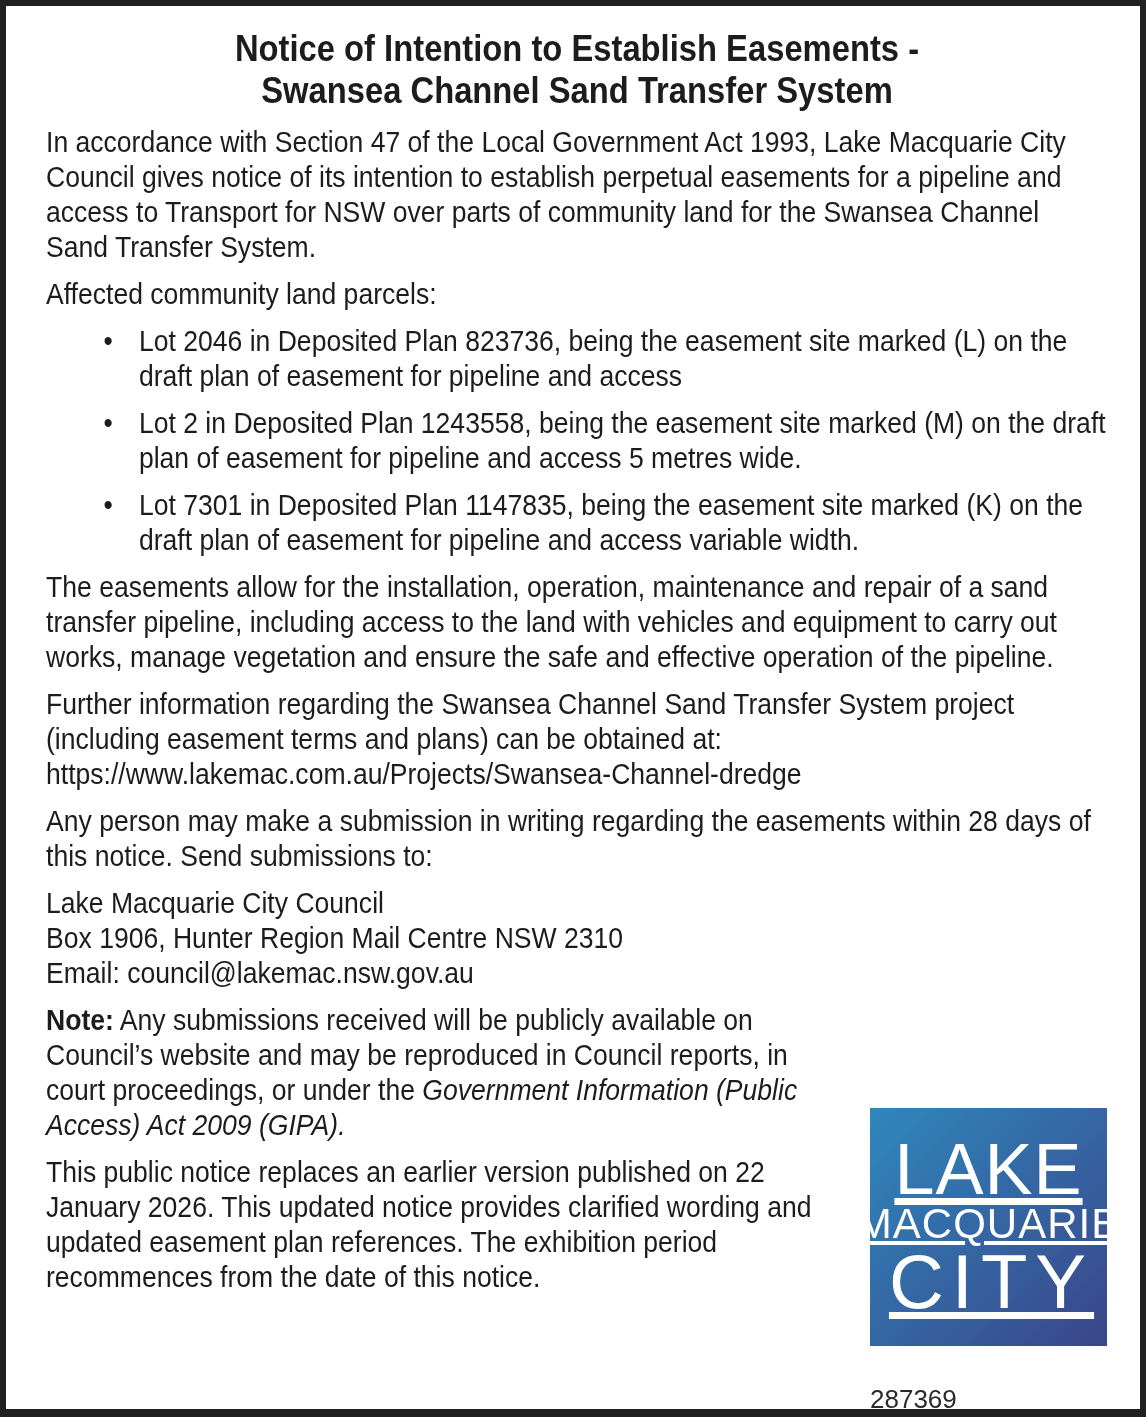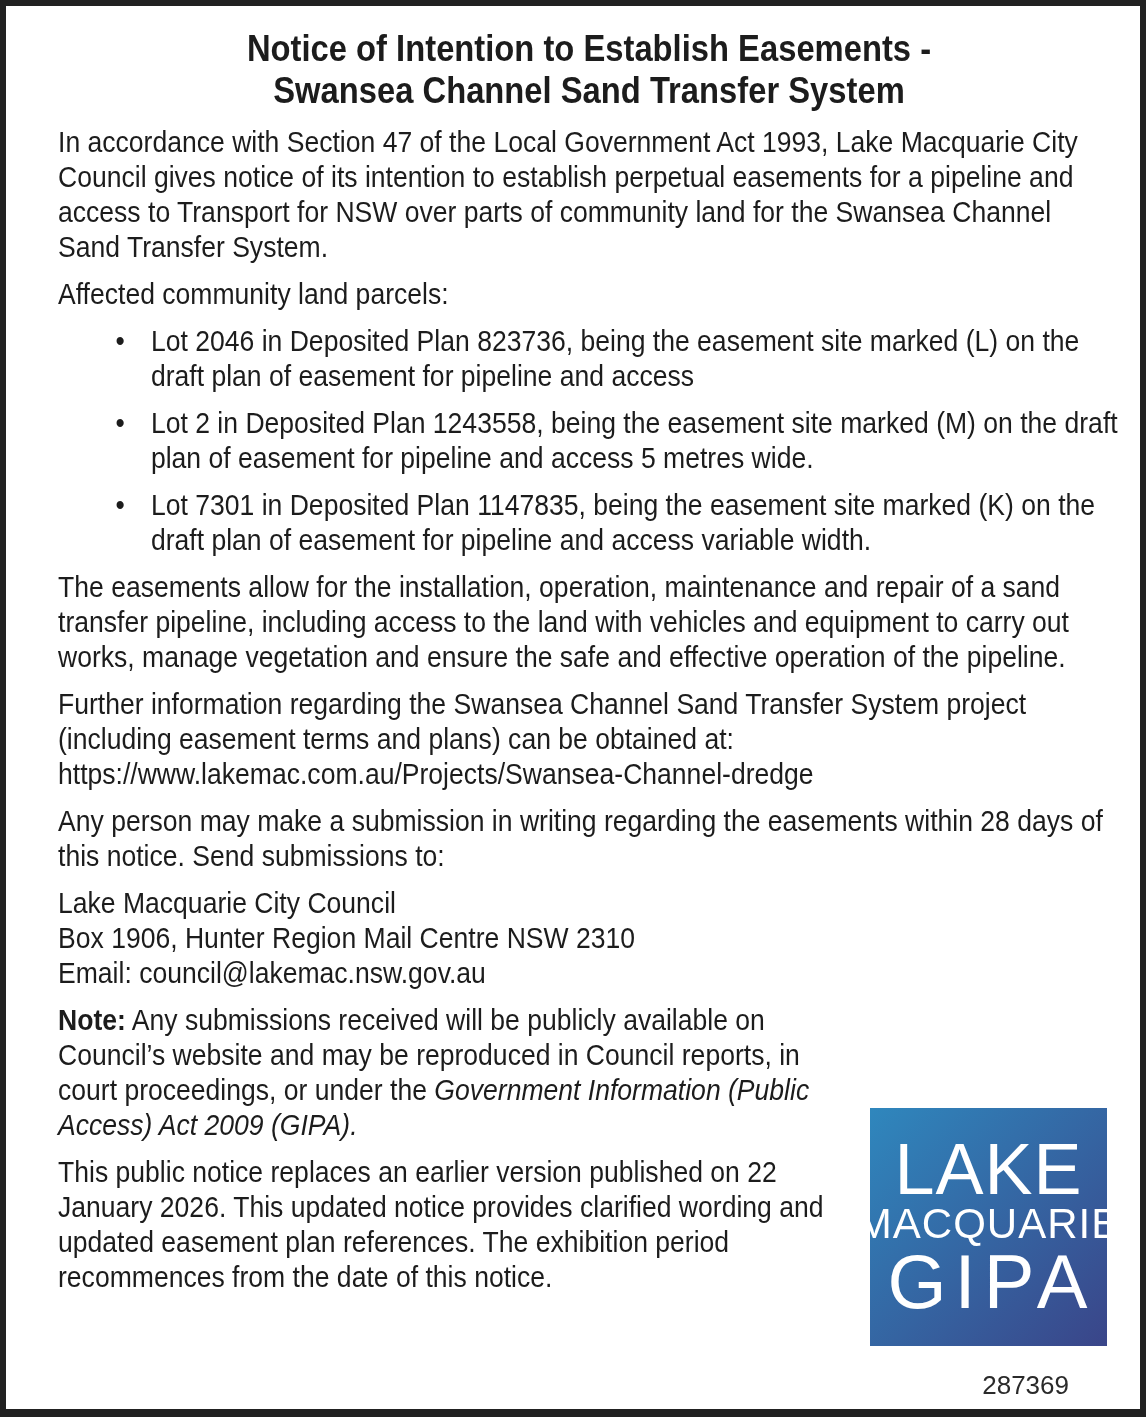--- a/index.html
+++ b/index.html
@@ -28,21 +28,21 @@
   }
   .banner-title {
     color: #ffffff;
     font-size: 74px;
     font-weight: bold;
     white-space: nowrap;
     transform: scaleX(0.78);
     letter-spacing: 0px;
   }
   .content {
-    padding-left: 52px;
+    padding-left: 40px;
     overflow: hidden;
   }
   
   .squeeze {
     width: 1200px;
     transform: scaleX(0.885);
     transform-origin: 0 0;
   }
   .notice-heading {
     margin-top: 22px;
@@ -93,20 +93,21 @@
   .logo-box {
     width: 237px;
     height: 238px;
     background: linear-gradient(135deg, #2F87BD 0%, #3A4589 100%);
     color: #ffffff;
     display: flex;
     flex-direction: column;
     align-items: center;
     justify-content: center;
     text-align: center;
+    text-decoration: underline;
   }
   .logo-line1 {
     font-size: 72px;
     line-height: 70px;
     letter-spacing: 1px;
     font-weight: 400;
   }
   .logo-line2 {
     font-size: 42px;
     line-height: 40px;
@@ -114,23 +115,23 @@
     font-weight: 400;
   }
   .logo-line3 {
     font-size: 76px;
     line-height: 76px;
     letter-spacing: 8px;
     font-weight: 400;
     margin-left: 6px; 
   }
   .ref-number {
-    margin-top: 24px;
+    margin-top: 38px;
     padding-right: 38px;
-    text-align: right;
+    text-align: left;
     font-size: 26px;
     color: #2a2a2a;
   }
 </style>
 </head>
 <body>
 
 <div class="page">
 
 
@@ -177,18 +178,18 @@
 
       <p class="para narrow last-para">This public notice replaces an earlier version published on 22 January 2026. This updated notice provides clarified wording and updated easement plan references. The exhibition period recommences from the date of this notice.</p>
 
     </div>
   </div>
 
   <div class="logo-wrap">
     <div class="logo-box">
       <div class="logo-line1">LAKE</div>
       <div class="logo-line2">MACQUARIE</div>
-      <div class="logo-line3">GIPA</div>
+      <div class="logo-line3">CITY</div>
     </div>
     <div class="ref-number">287369</div>
   </div>
 
 </div>
 
 </body></html>

